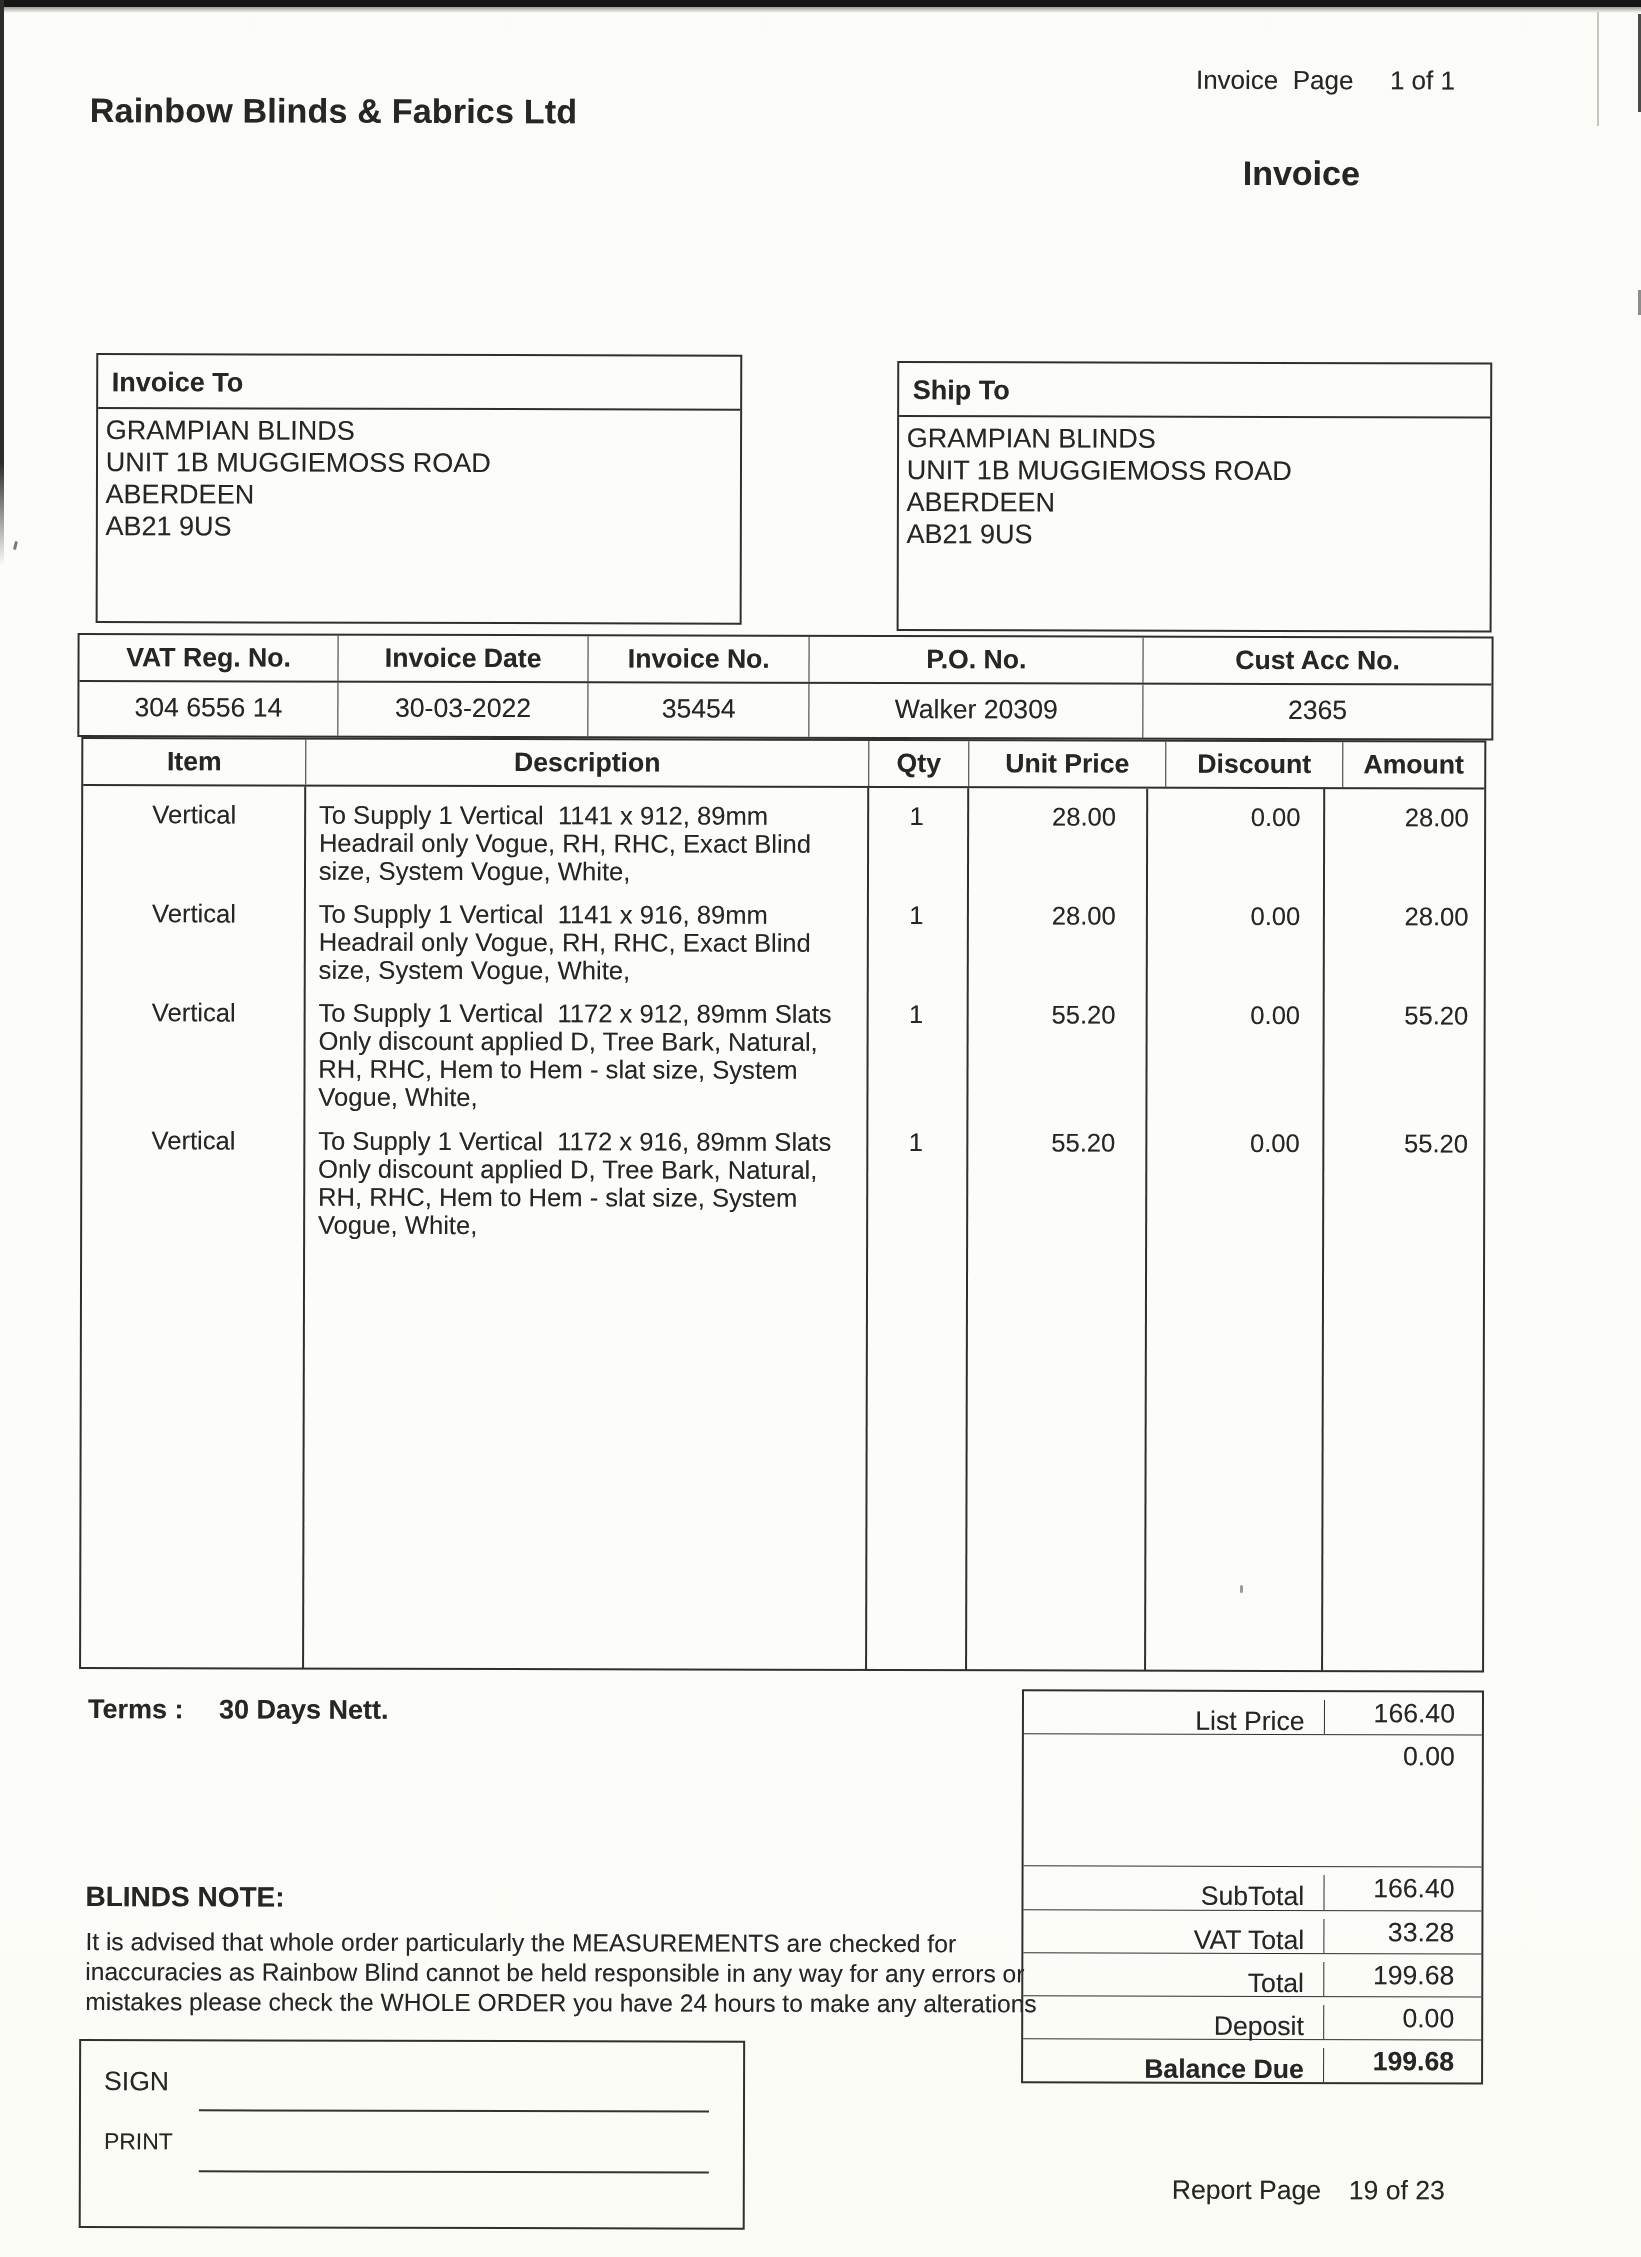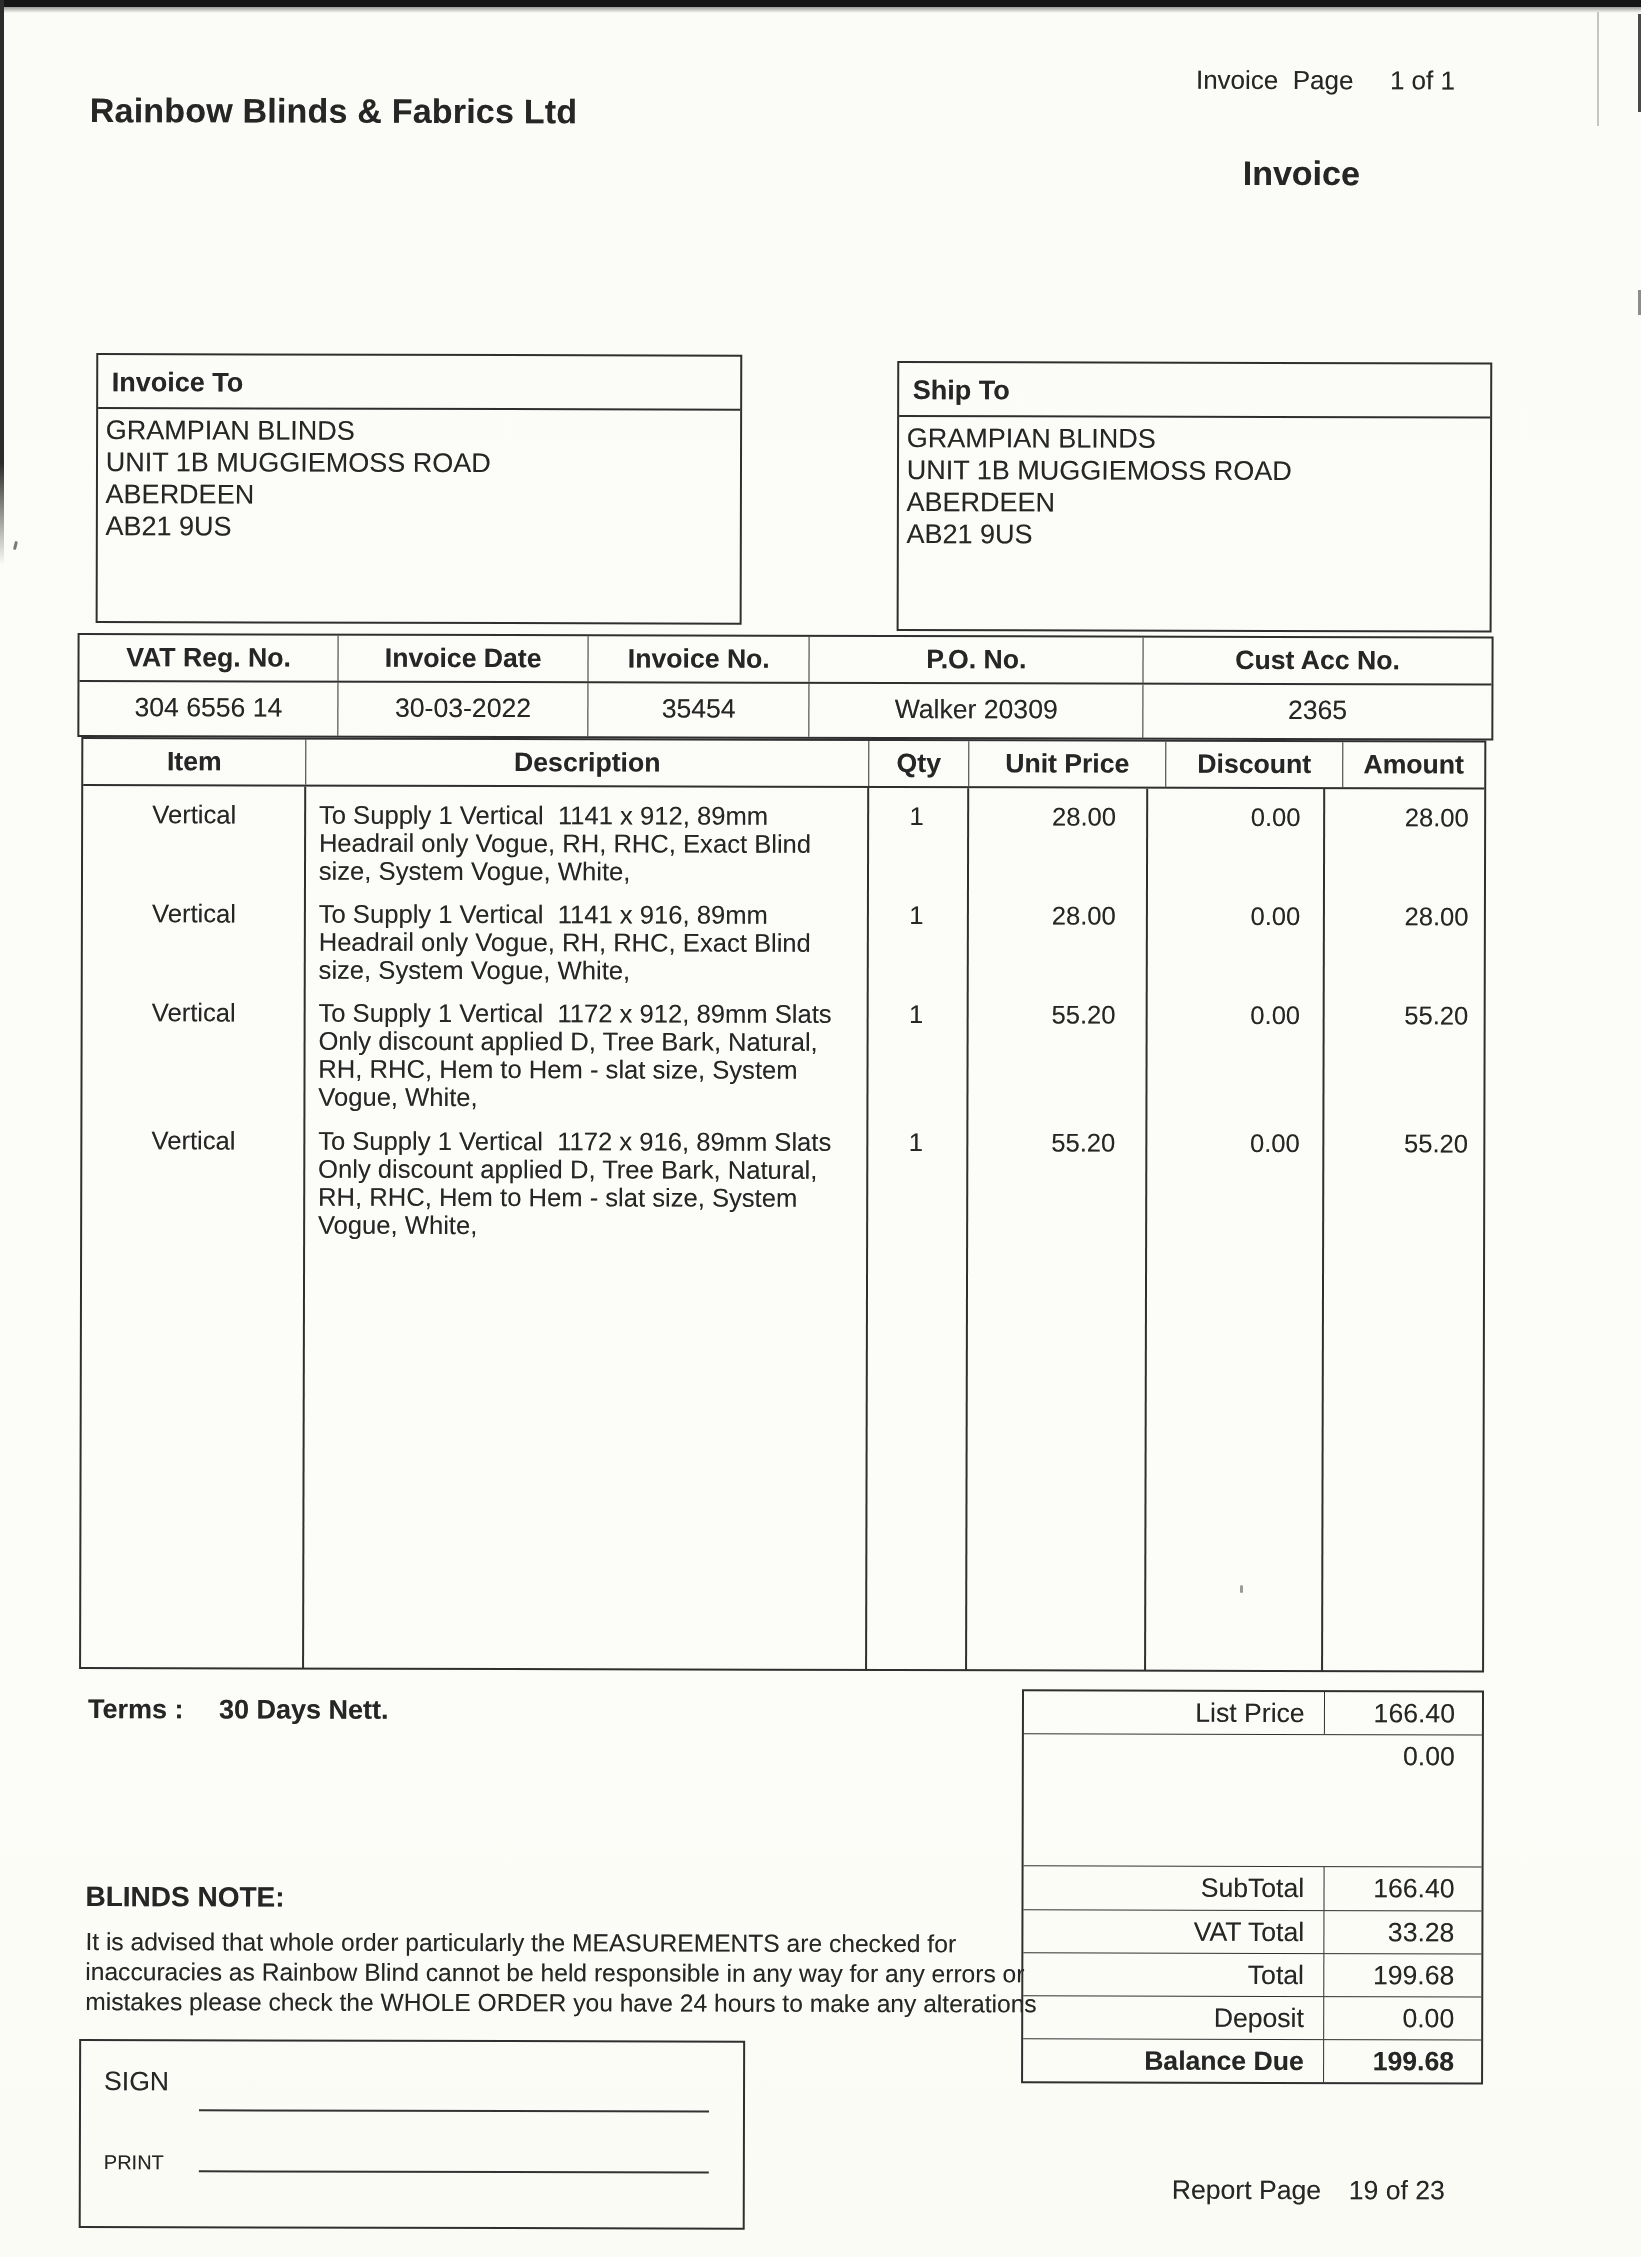--- a/index.html
+++ b/index.html
@@ -72,29 +72,29 @@
   .terms-label { position:absolute; left:92px; top:1694px; font-size:27px; font-weight:bold; }
   .terms-value { position:absolute; left:223px; top:1694px; font-size:27px; font-weight:bold; }
   .bank-block { position:absolute; left:223px; top:1751px; font-size:26.6px; font-weight:bold; line-height:30px; white-space:pre-wrap; }
   .note-title { position:absolute; left:90px; top:1881px; font-size:28px; font-weight:bold; }
   .note-body { position:absolute; left:90px; top:1927px; font-size:24.6px; line-height:30px; white-space:pre-wrap; }
 
   
   .totals-box { position:absolute; left:1026px; top:1687px; width:462px; border:2.4px solid #2f2f2f; box-sizing:border-box; }
   .totals-row { display:flex; border-top:1.9px solid #2f2f2f; }
   .totals-row:first-child { border-top:none; }
-  .t-label { width:301px; box-sizing:border-box; border-right:1.9px solid #2f2f2f; text-align:right; padding:5.8px 19.3px 0 0; font-size:26.6px; }
+  .t-label { width:301px; box-sizing:border-box; border-right:1.9px solid #2f2f2f; text-align:right; padding:5.8px 19.3px 0 0; font-size:26.6px;margin-top:8px; }
   .t-value { flex:1; text-align:right; padding:5.8px 27px 0 0; font-size:26.6px; }
   .tr-h43 { height:42px; } .tr-h136 { height:131px; } .tr-h45 { height:43px; } .tr-h44 { height:42px; }
   .totals-row.bold .t-label, .totals-row.bold .t-value { font-weight:bold; }
 
   
   .sign-box { position:absolute; left:84px; top:2039px; width:666px; height:189px; border:2.4px solid #2f2f2f; box-sizing:border-box; }
   .sign-label { position:absolute; left:23px; top:25px; font-size:26.6px; }
-  .print-label { position:absolute; left:23px; top:87px; font-size:20px;margin-top:23px; }
+  .print-label { position:absolute; left:23px; top:87px; font-size:23px; }
   .sig-line { position:absolute; left:118px; width:510px; border-top:2.4px solid #333; }
   .sig-line.l1 { top:68px; } .sig-line.l2 { top:129px; }
 
   
   .report-page-label { position:absolute; left:1177px; top:2172px; font-size:26.6px; }
   .report-page-value { position:absolute; left:1354px; top:2172px; font-size:26.6px; }
 </style>
 </head>
 <body>
 

